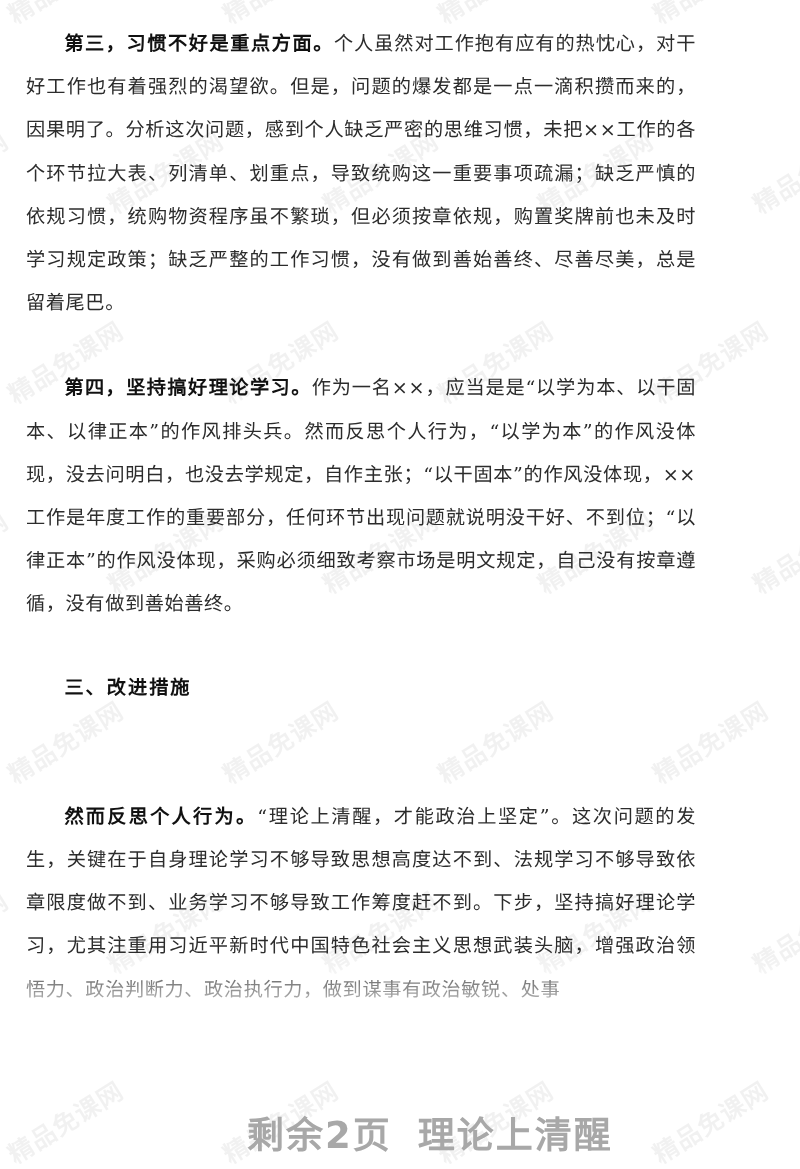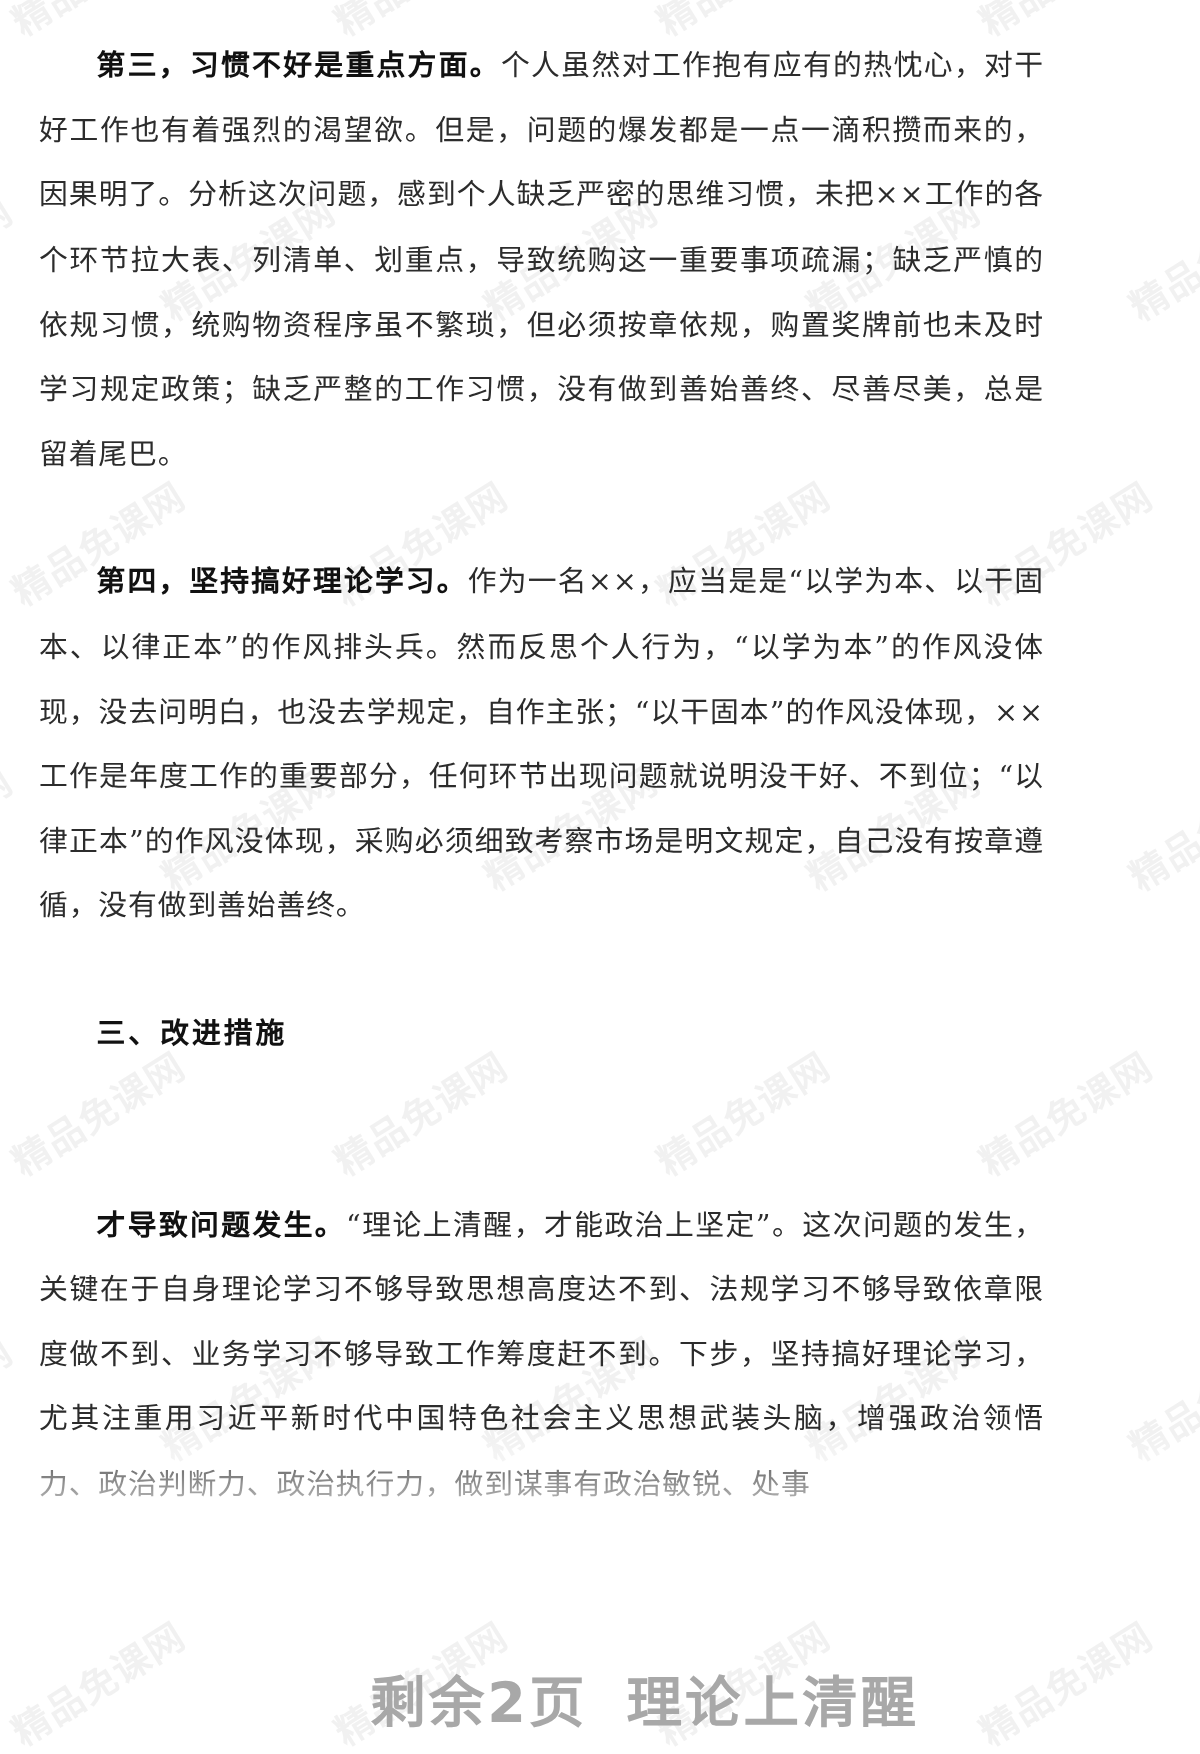--- a/index.html
+++ b/index.html
@@ -78,21 +78,21 @@
   }
 
   .heading {
     font-size: 19.2px;
     line-height: 43.2px;
     font-weight: 700;
     color: #111111;
     letter-spacing: 2px;
     text-indent: 2em;
     margin: 0;
-    font-family: Liberation Serif, serif;
+    font-family: Liberation Mono, monospace;
   }
 
   .gap-sm { height: 22px; }
   .gap-md { height: 42px; }
 
   
   #fade-overlay {
     position: absolute;
     left: 0;
     right: 0;
@@ -171,21 +171,21 @@
 
     <div class="gap-md"></div>
 
     <p class="heading block">三、改进措施</p>
 
     <div class="gap-md"></div>
 
 
     <div class="gap-md"></div>
 
-    <p class="para block"><span class="lead">才导致问题发生。</span><span>“理论上清醒，才能政治上坚定”。这次问题的发生，关键在于自身理论学习不够导致思想高度达不到、法规学习不够导致依章限度做不到、业务学习不够导致工作筹度赶不到。下步，坚持搞好理论学习，尤其注重用习近平新时代中国特色社会主义思想武装头脑，增强政治领悟力、政治判断力、政治执行力，做到谋事有政治敏锐、处事</span></p>
+    <p class="para block"><span class="lead">然而反思个人行为。</span><span>“理论上清醒，才能政治上坚定”。这次问题的发生，关键在于自身理论学习不够导致思想高度达不到、法规学习不够导致依章限度做不到、业务学习不够导致工作筹度赶不到。下步，坚持搞好理论学习，尤其注重用习近平新时代中国特色社会主义思想武装头脑，增强政治领悟力、政治判断力、政治执行力，做到谋事有政治敏锐、处事</span></p>
 
   </div>
 
   <div id="fade-overlay"></div>
 
   <div id="paywall-banner">
     <span class="pages-left">剩余2页</span><span>理论上清醒</span>
   </div>
 
 </div>

